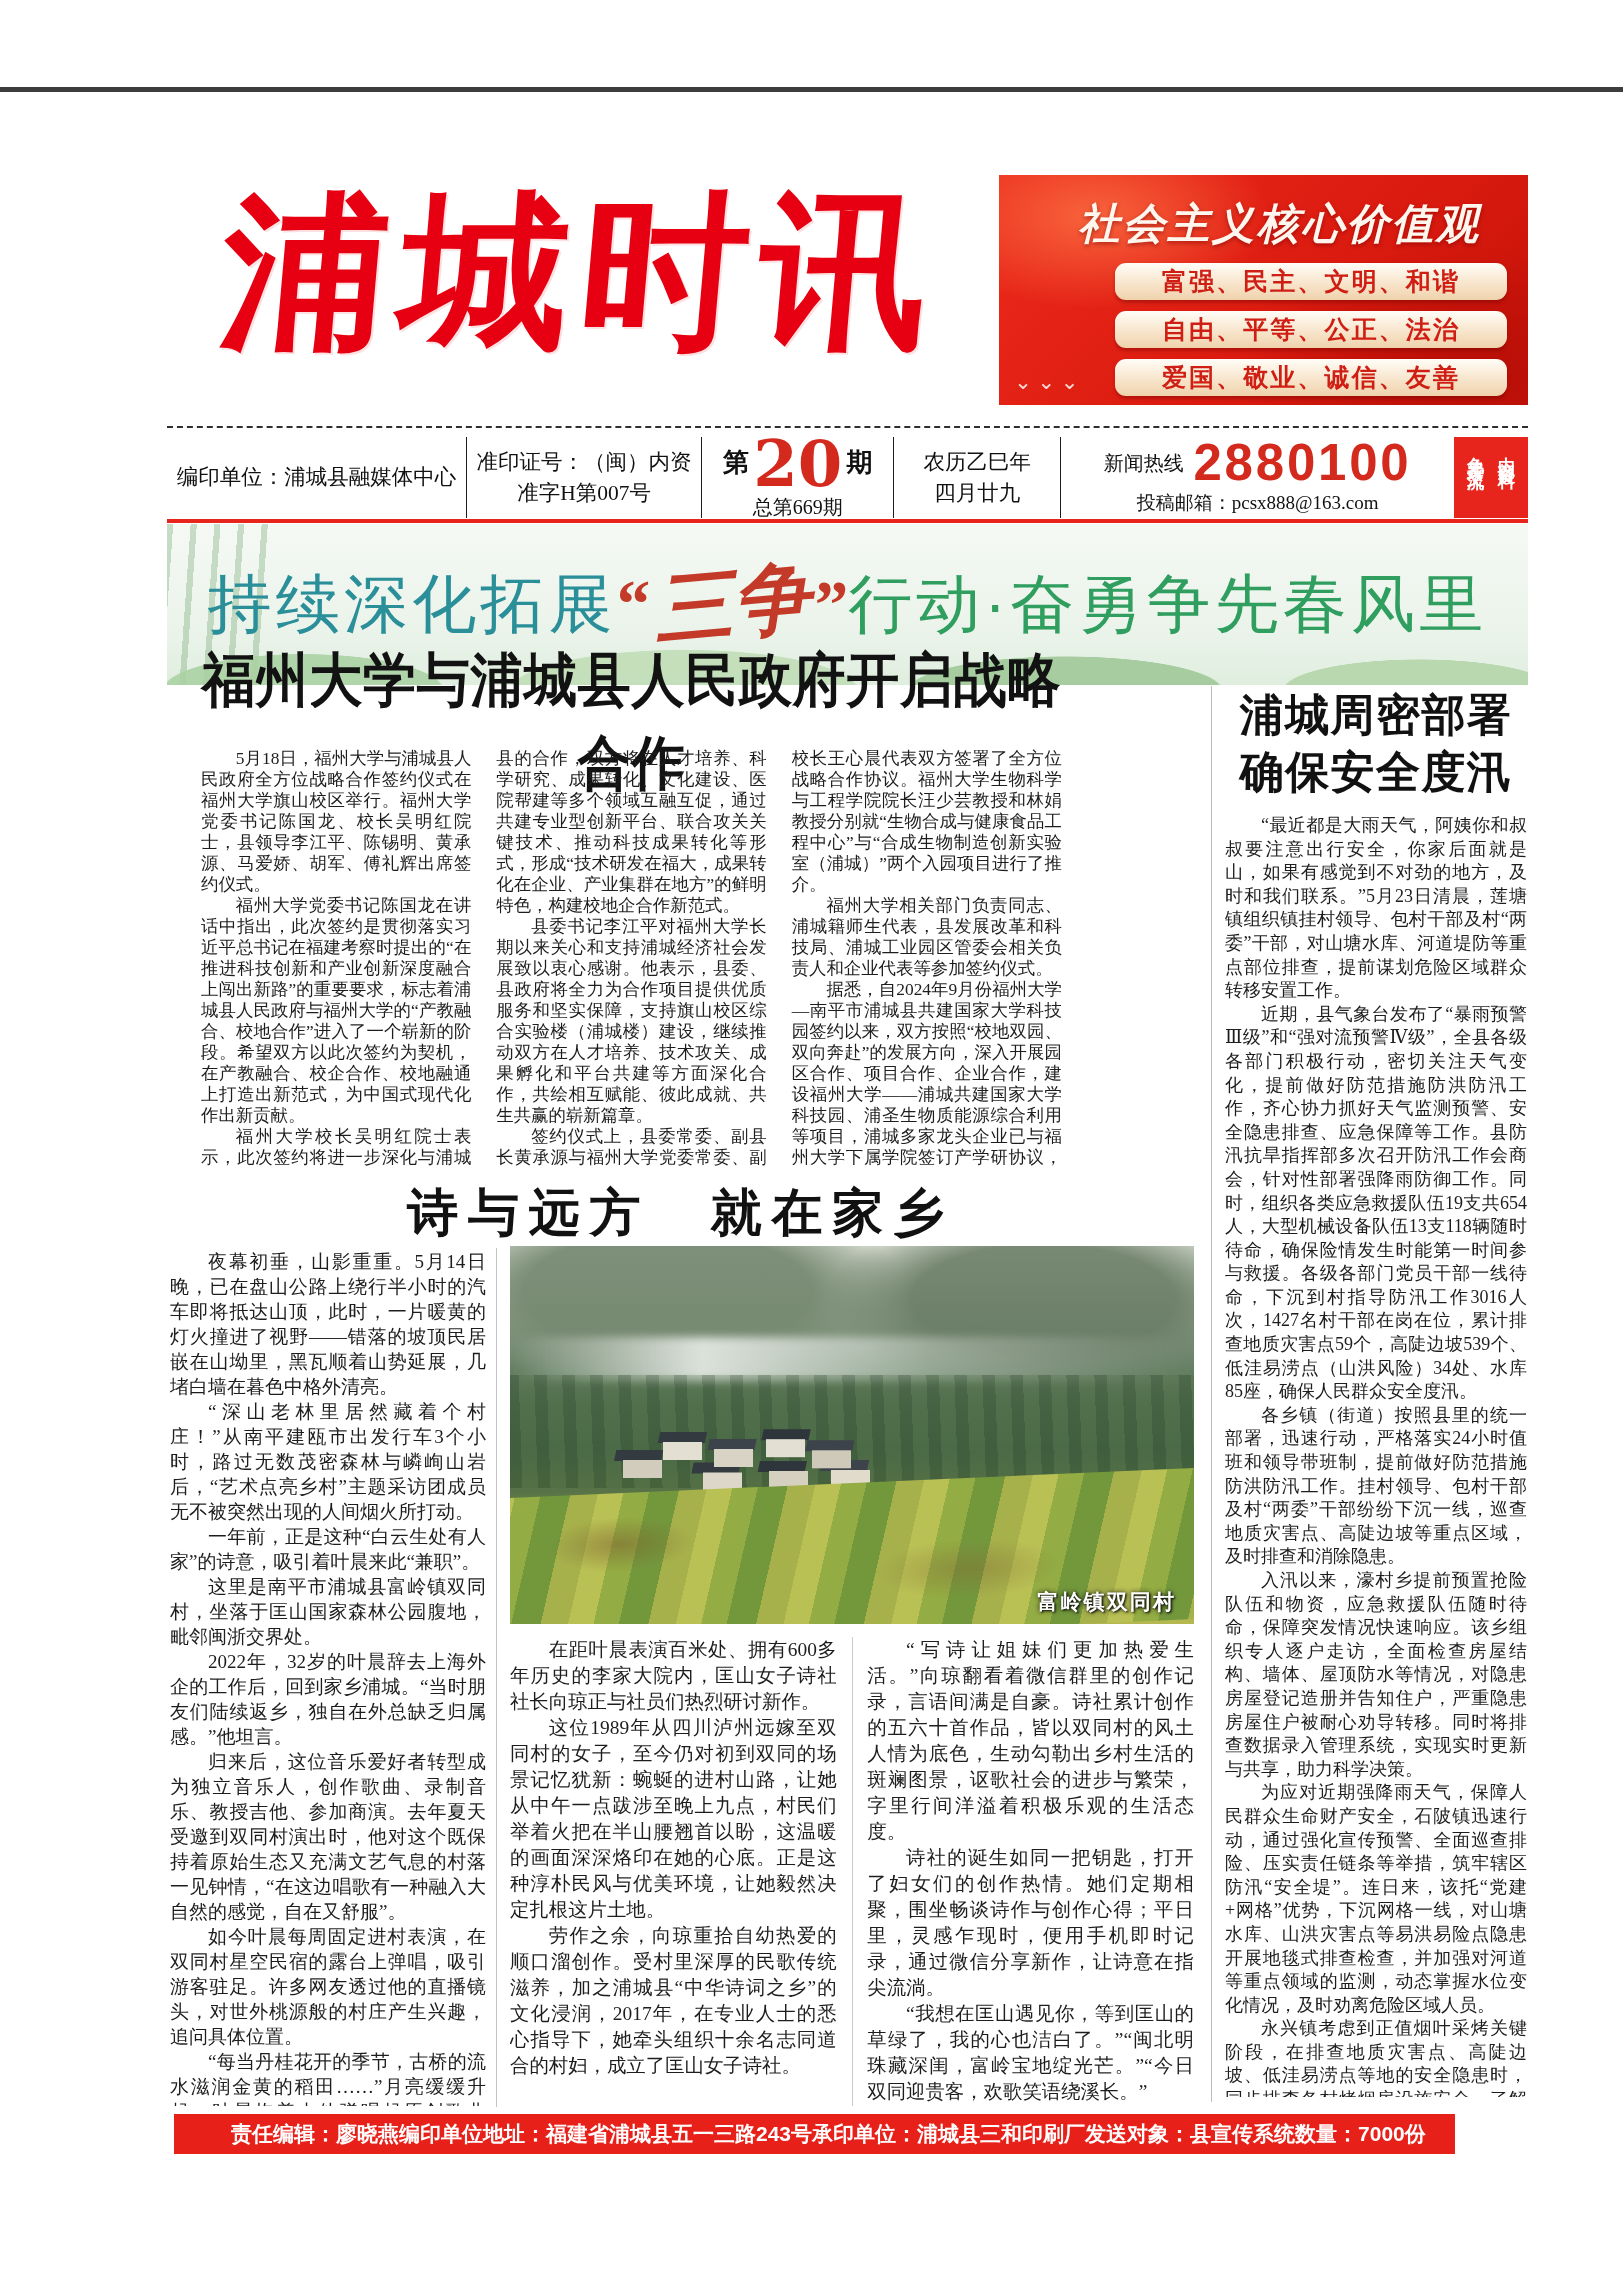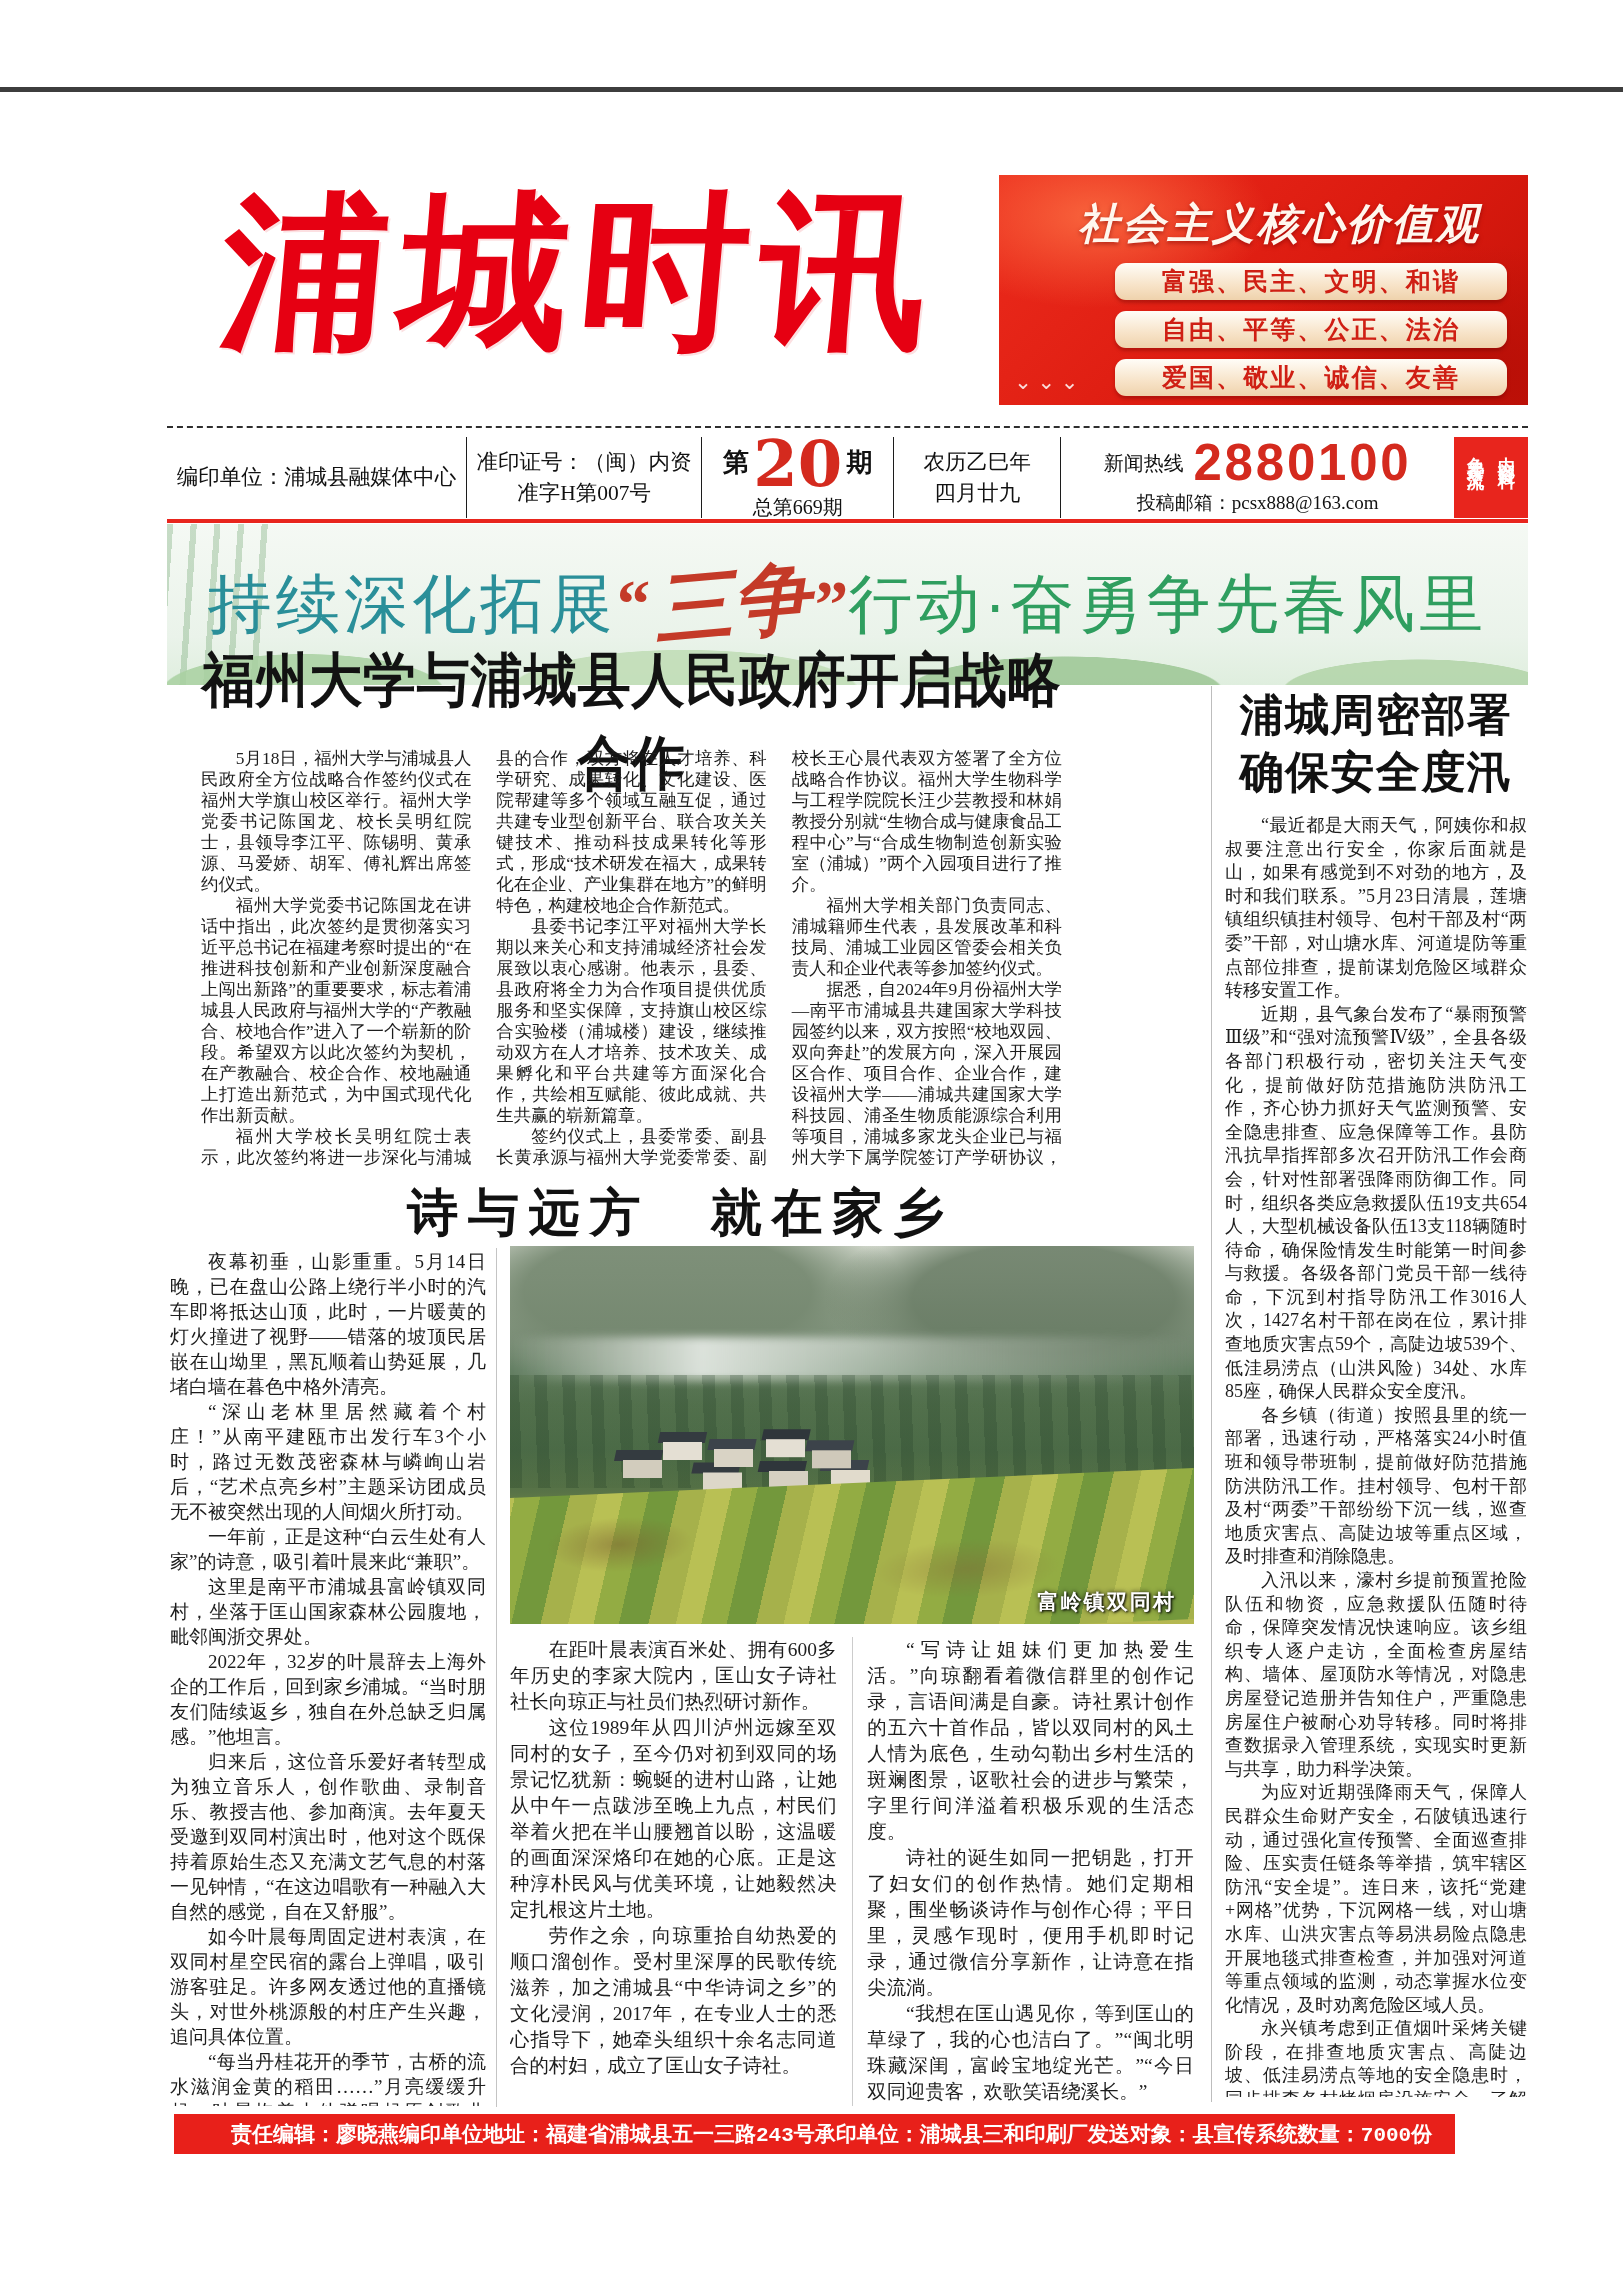--- a/index.html
+++ b/index.html
@@ -126,21 +126,21 @@
     letter-spacing:2.1px; text-shadow:0 0 5.6px rgba(0,0,0,.9), 1.4px 1.4px 2.1px rgba(0,0,0,.8);
     font-family:Liberation Sans, sans-serif; }
 
   .a3-bottom { position:absolute; left:510px; top:1637px; width:684px; height:469px; overflow:hidden;
     column-count:2; column-gap:30.5px; column-rule:1.4px solid #cccccc;
     font-size:19.4px; line-height:26px; text-align:justify; color:#1d1d1d; }
 
   
   .footer-bar { position:absolute; left:174px; top:2114px; width:1281px; height:40px; background:#e8201a;
     display:flex; align-items:center; justify-content:space-between; padding:0 57px;
-    font-family:Liberation Mono, monospace; }
+    font-family:Liberation Sans, sans-serif; }
   .footer-bar span { color:#ffffff; font-size:21px; font-weight:bold; white-space:nowrap; }
 </style>
 </head>
 <body>
 
 <div class="page">
 
   <div class="top-line"></div>
 
   <div class="header">

